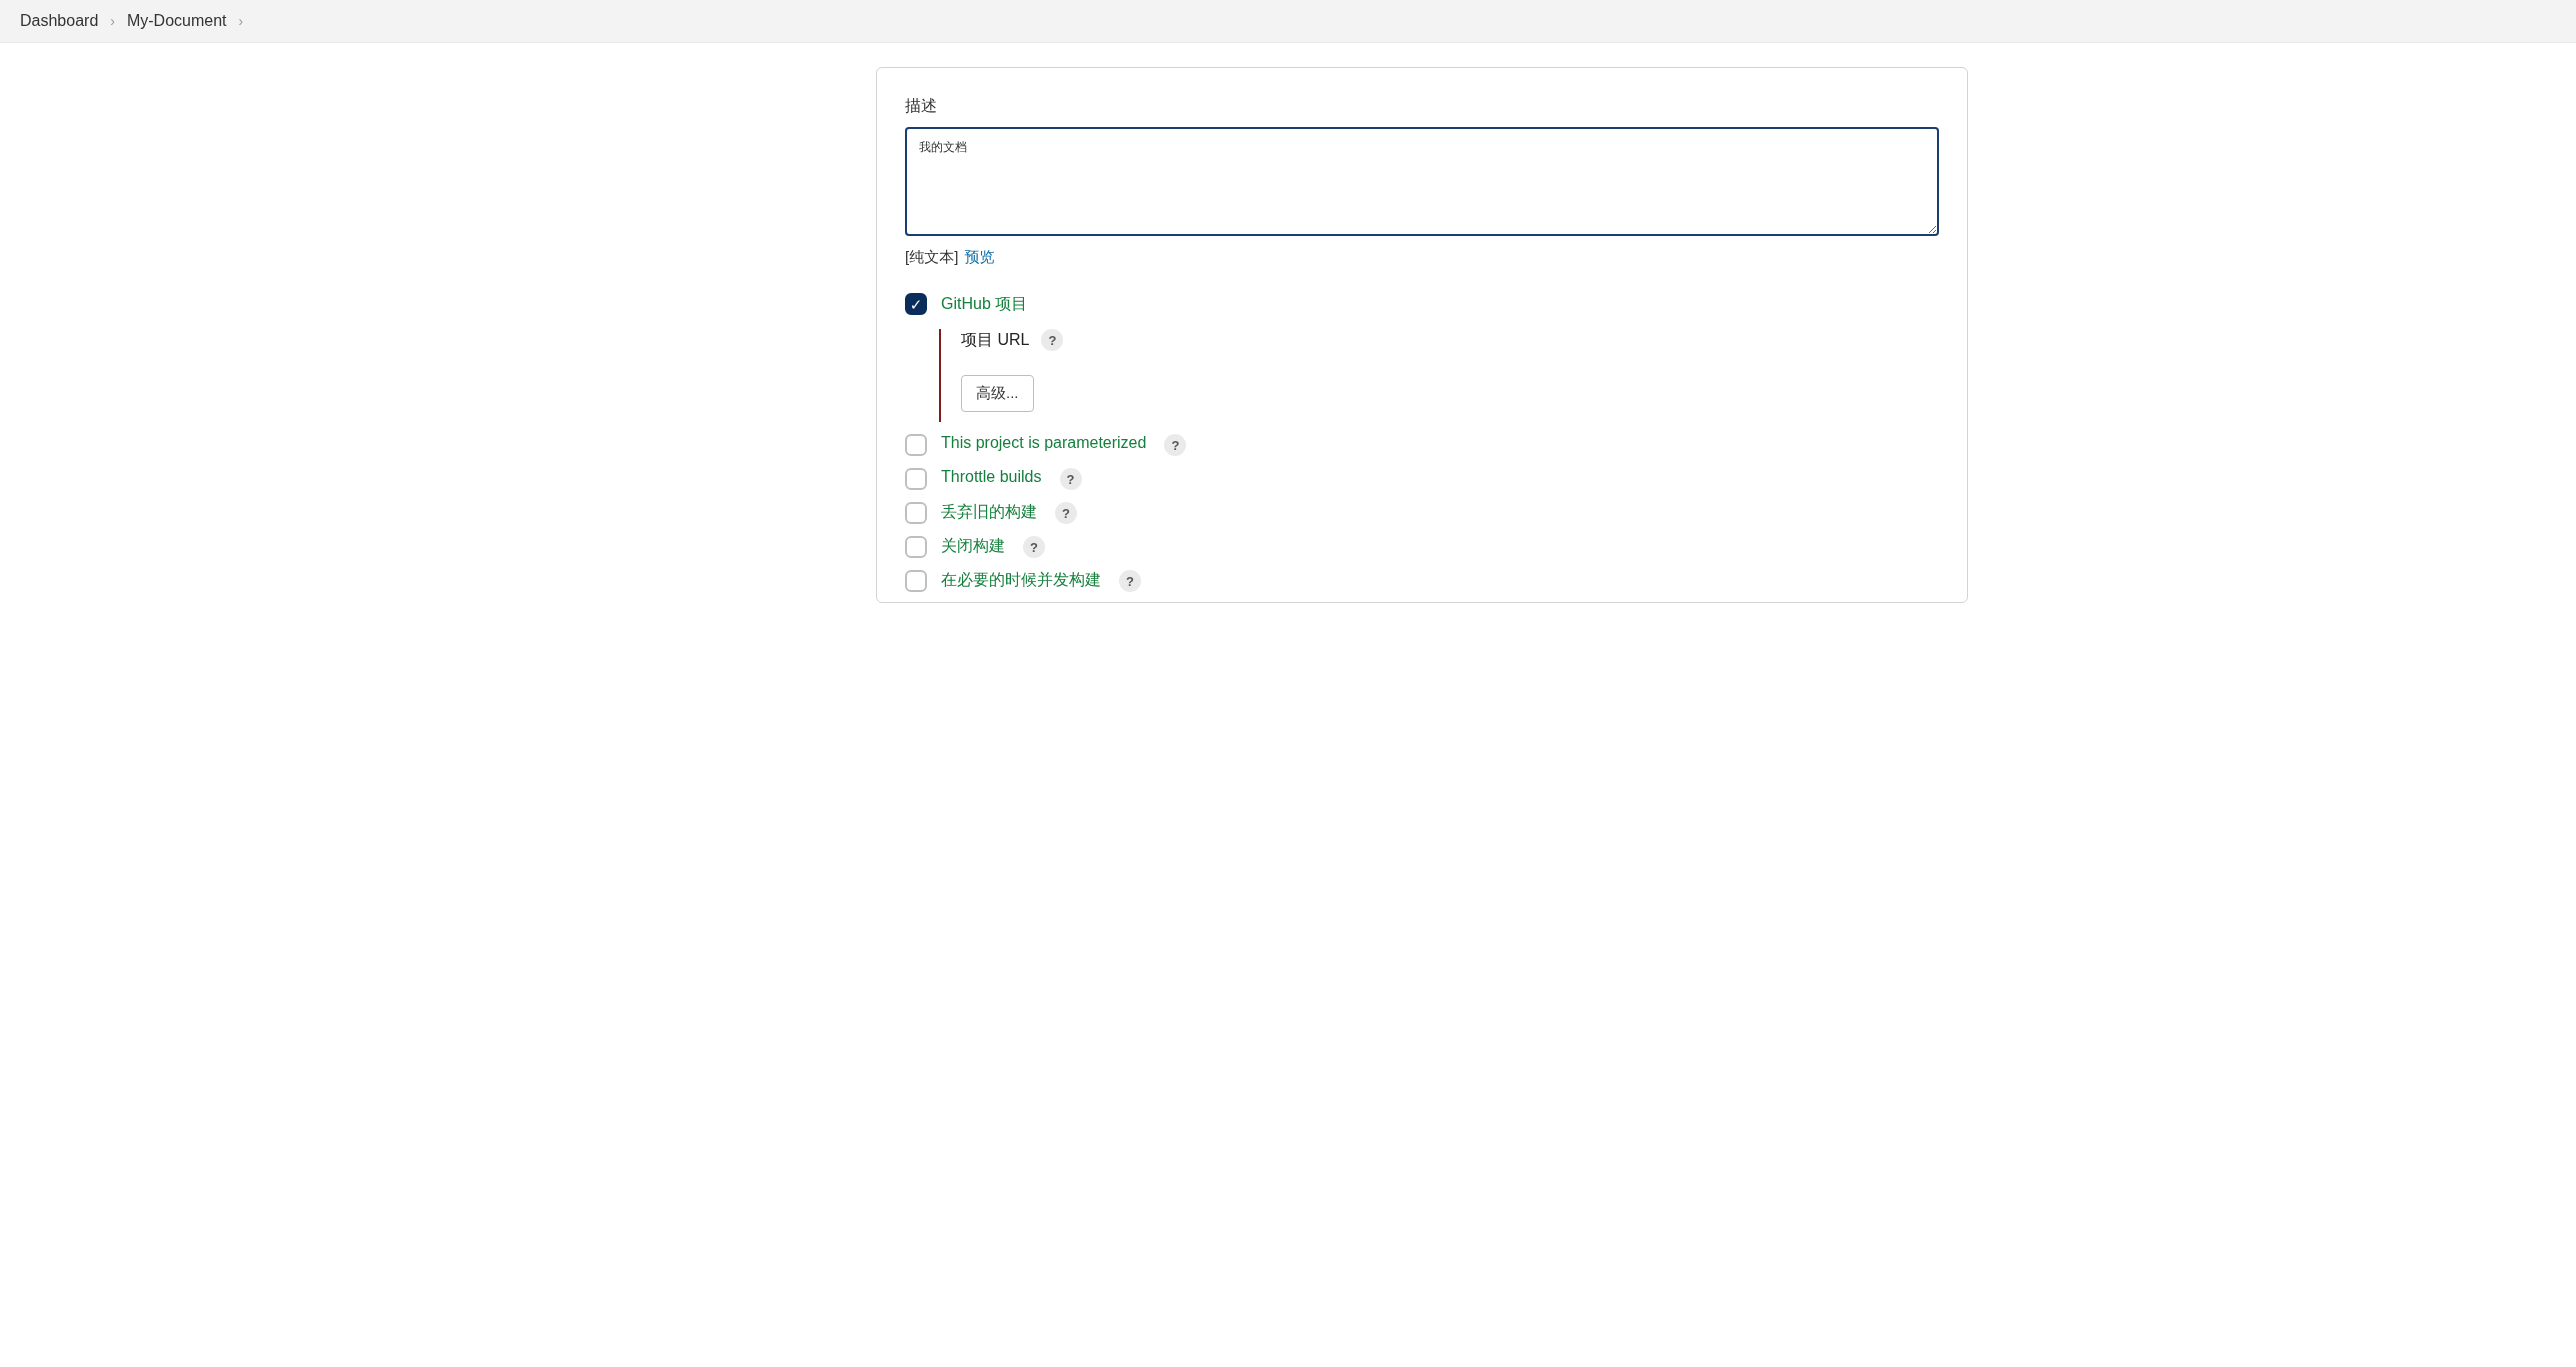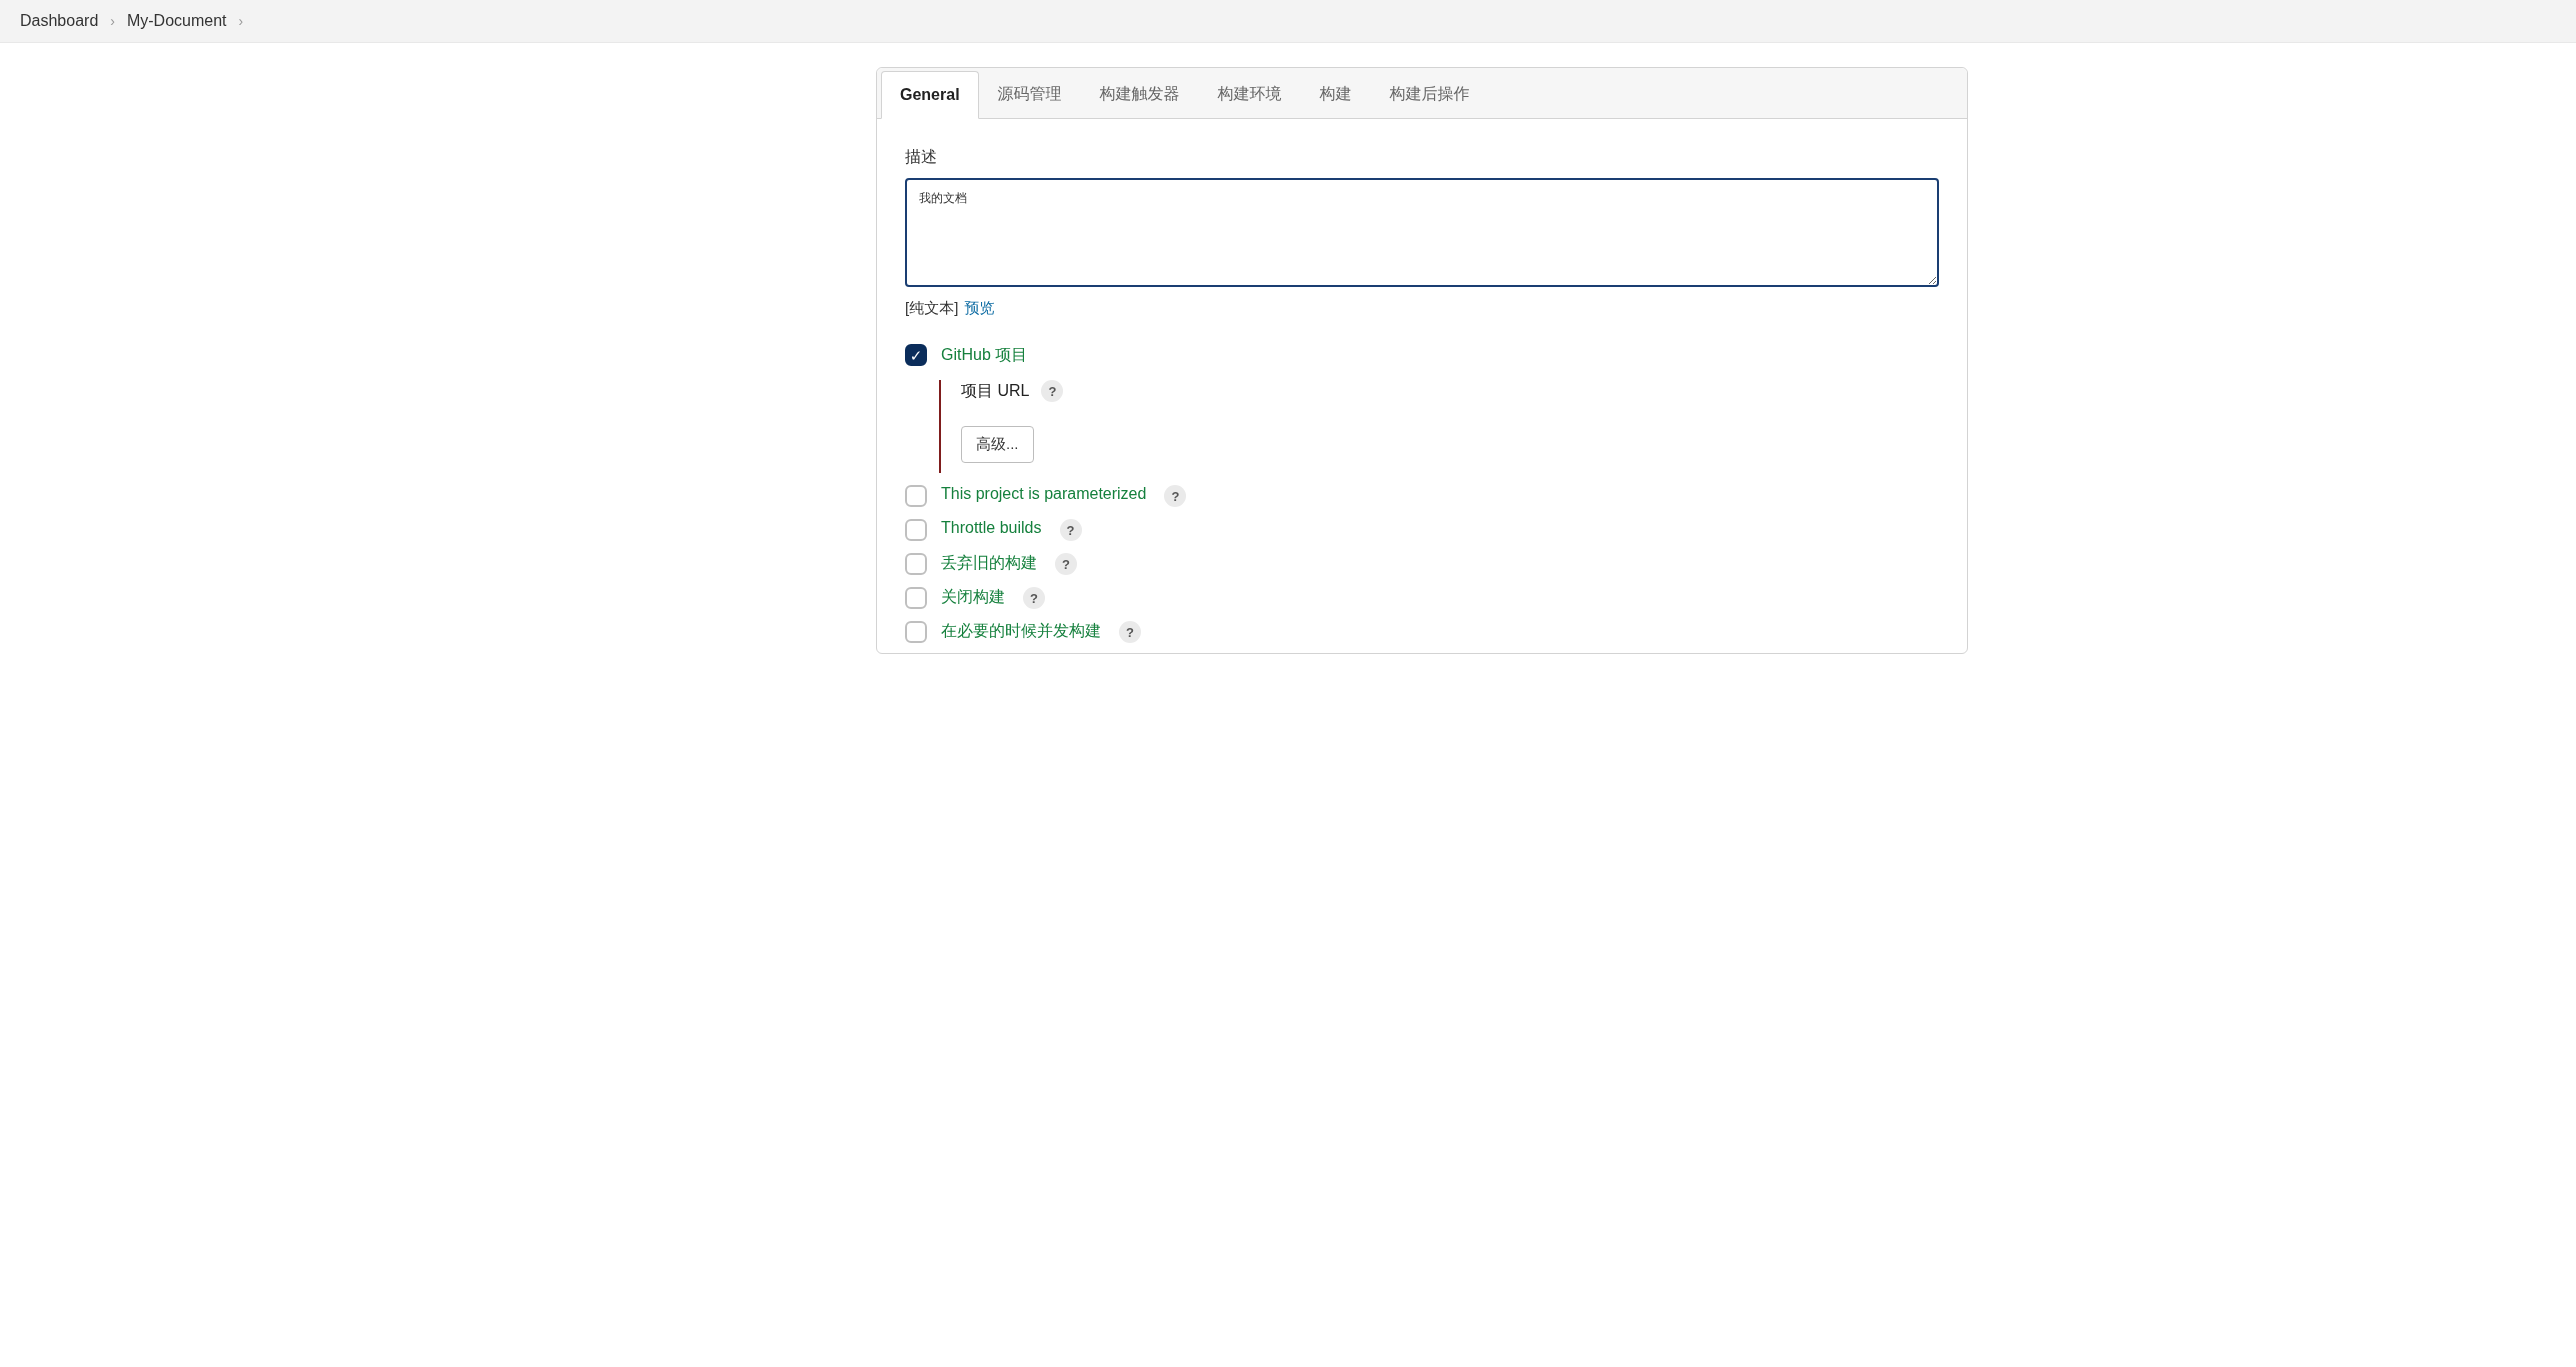--- a/index.html
+++ b/index.html
@@ -205,28 +205,20 @@
 <div class="breadcrumb-bar">
   <span class="breadcrumb-item">Dashboard</span>
   <span class="breadcrumb-chevron">›</span>
   <span class="breadcrumb-item">My-Document</span>
   <span class="breadcrumb-chevron">›</span>
 </div>
 
 <div class="main-container">
   <div class="config-panel">
 
-    <div class="tab-bar">
-      <div class="tab active">General</div>
-      <div class="tab">源码管理</div>
-      <div class="tab">构建触发器</div>
-      <div class="tab">构建环境</div>
-      <div class="tab">构建</div>
-      <div class="tab">构建后操作</div>
-    </div>
 
     <div class="panel-body">
 
       <label class="field-label">描述</label>
       <textarea class="description-textarea" style="">我的文档</textarea>
       <div class="description-meta">
         <span class="plain-text">[纯文本]</span>
         <span class="preview-link">预览</span>
       </div>
 

